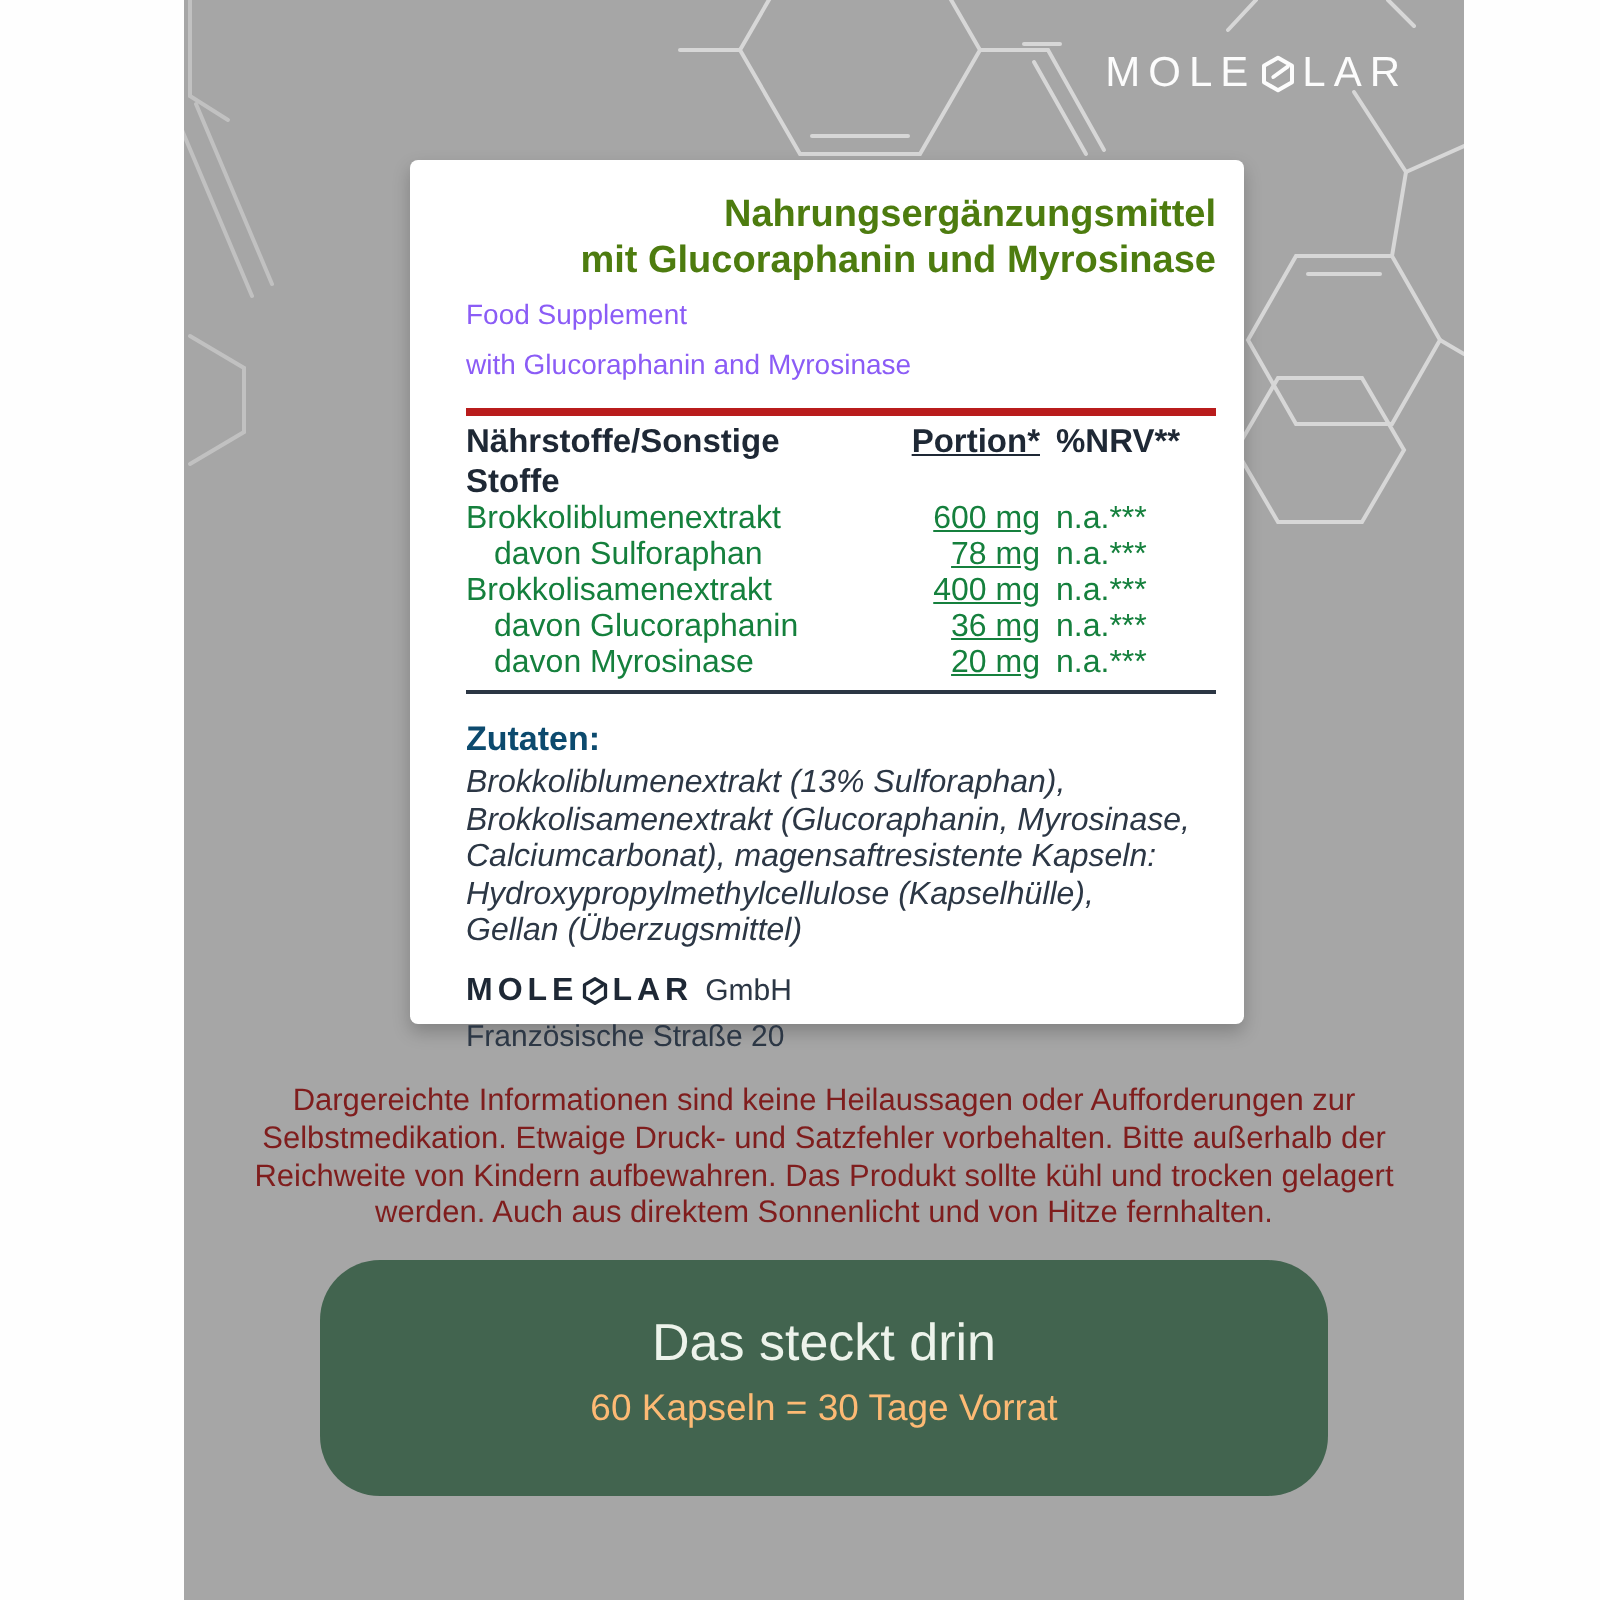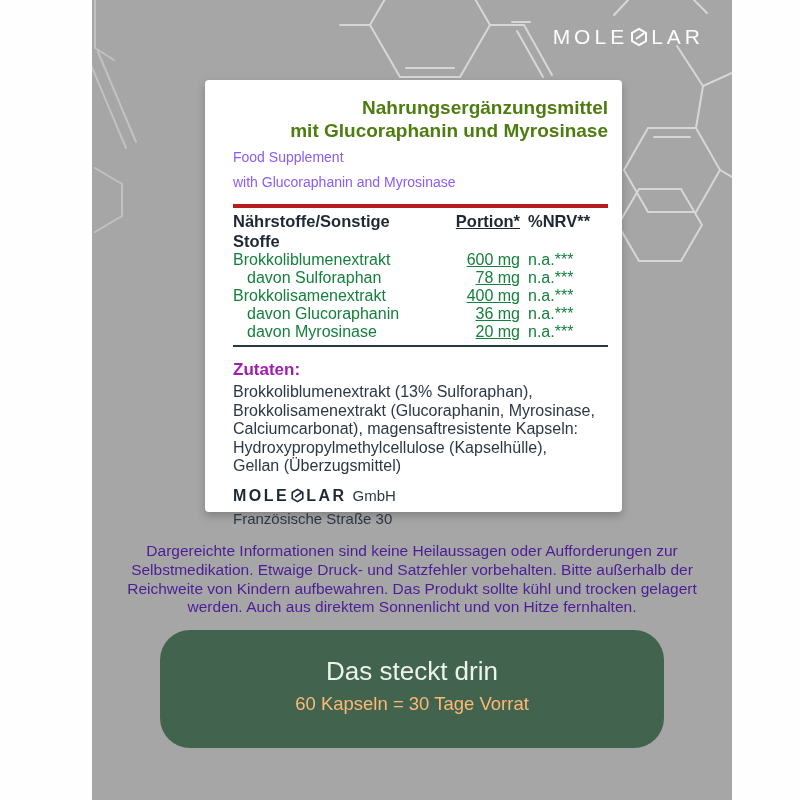--- a/index.html
+++ b/index.html
@@ -25,31 +25,31 @@
   .title-en{margin-top:3px;}
 
   .ntable{margin-top:10px;border-top:4px solid #b91c1c;border-bottom:2px solid #2B3644;padding:3px 0 4px 0;}
   .trow{display:grid;grid-template-columns:1fr 92px 80px;font-size:16px;line-height:18px;color:#15803d;}
   .trow.head{font-weight:bold;font-size:16.5px;line-height:20px;color:#1E2835;}
   .trow .c2{text-align:right;padding-right:8px;text-decoration:underline;}
   .trow .c3{text-align:left;padding-right:12px;}
   .trow.indent .c1{padding-left:14px;}
 
   .zutaten{margin-top:13px;}
-  .zutaten .zhead{font-size:17px;font-weight:bold;color:#a21caf;line-height:20px;margin-bottom:3px;}
-  .zutaten .zline{font-size:16px;line-height:18.5px;color:#2C3745;}
+  .zutaten .zhead{font-size:17px;font-weight:bold;color:#0c4a6e;line-height:20px;margin-bottom:3px;}
+  .zutaten .zline{font-size:16px;line-height:18.5px;color:#2C3745;font-style:italic;}
 
   .maker{margin-top:11px;}
   .maker .mbrand{display:flex;align-items:center;font-size:16px;font-weight:600;letter-spacing:2.5px;color:#1E2835;white-space:nowrap;}
   .maker .mbrand .qglyph{width:15px;height:15px;margin:0 1px;}
   .maker .mbrand .gmbh{font-size:15px;font-weight:400;letter-spacing:0;margin-left:6px;color:#2C3745;}
   .maker .addr{margin-top:5px;font-size:15px;line-height:18px;color:#2C3745;}
 
   
-  .disclaimer{position:absolute;left:10px;top:542px;width:620px;text-align:center;color:#4c1d95;font-size:15.5px;line-height:18.8px;}
+  .disclaimer{position:absolute;left:10px;top:542px;width:620px;text-align:center;color:#7f1d1d;font-size:15.5px;line-height:18.8px;}
 
   
   .info-panel{position:absolute;left:68px;top:630px;width:504px;height:118px;background:var(--panel-green);border-radius:30px;text-align:center;padding-top:26px;}
   .info-panel .ih{font-size:26px;font-weight:normal;color:#EDF3EB;line-height:30px;}
   .info-panel .is{font-size:18.5px;color:#fdba74;line-height:24px;margin-top:6px;}
 </style>
 </head>
 <body>
 
 <div class="frame">
@@ -152,21 +152,21 @@
             <span class="qglyph">
               <svg viewBox="0 0 24 24">
                 <path d="M12,2.2 L20.4,7.1 L20.4,16.9 L12,21.8 L3.6,16.9 L3.6,7.1 Z" fill="none" stroke="currentColor" stroke-width="2.6" stroke-linejoin="round"></path>
                 <path d="M17.8,7.6 L9.2,13.8" fill="none" stroke="currentColor" stroke-width="2.6" stroke-linecap="round"></path>
               </svg>
             </span>
             <span>LAR</span>
           <span class="gmbh">GmbH</span>
         </div>
         <div class="addr">
-          <div>Französische Straße 30</div>
+          <div>Französische Straße 20</div>
         </div>
       </div>
     </div>
 
     <div class="disclaimer">
       <div>Dargereichte Informationen sind keine Heilaussagen oder Aufforderungen zur</div>
       <div>Selbstmedikation. Etwaige Druck- und Satzfehler vorbehalten. Bitte außerhalb der</div>
       <div>Reichweite von Kindern aufbewahren. Das Produkt sollte kühl und trocken gelagert</div>
       <div>werden. Auch aus direktem Sonnenlicht und von Hitze fernhalten.</div>
     </div>

